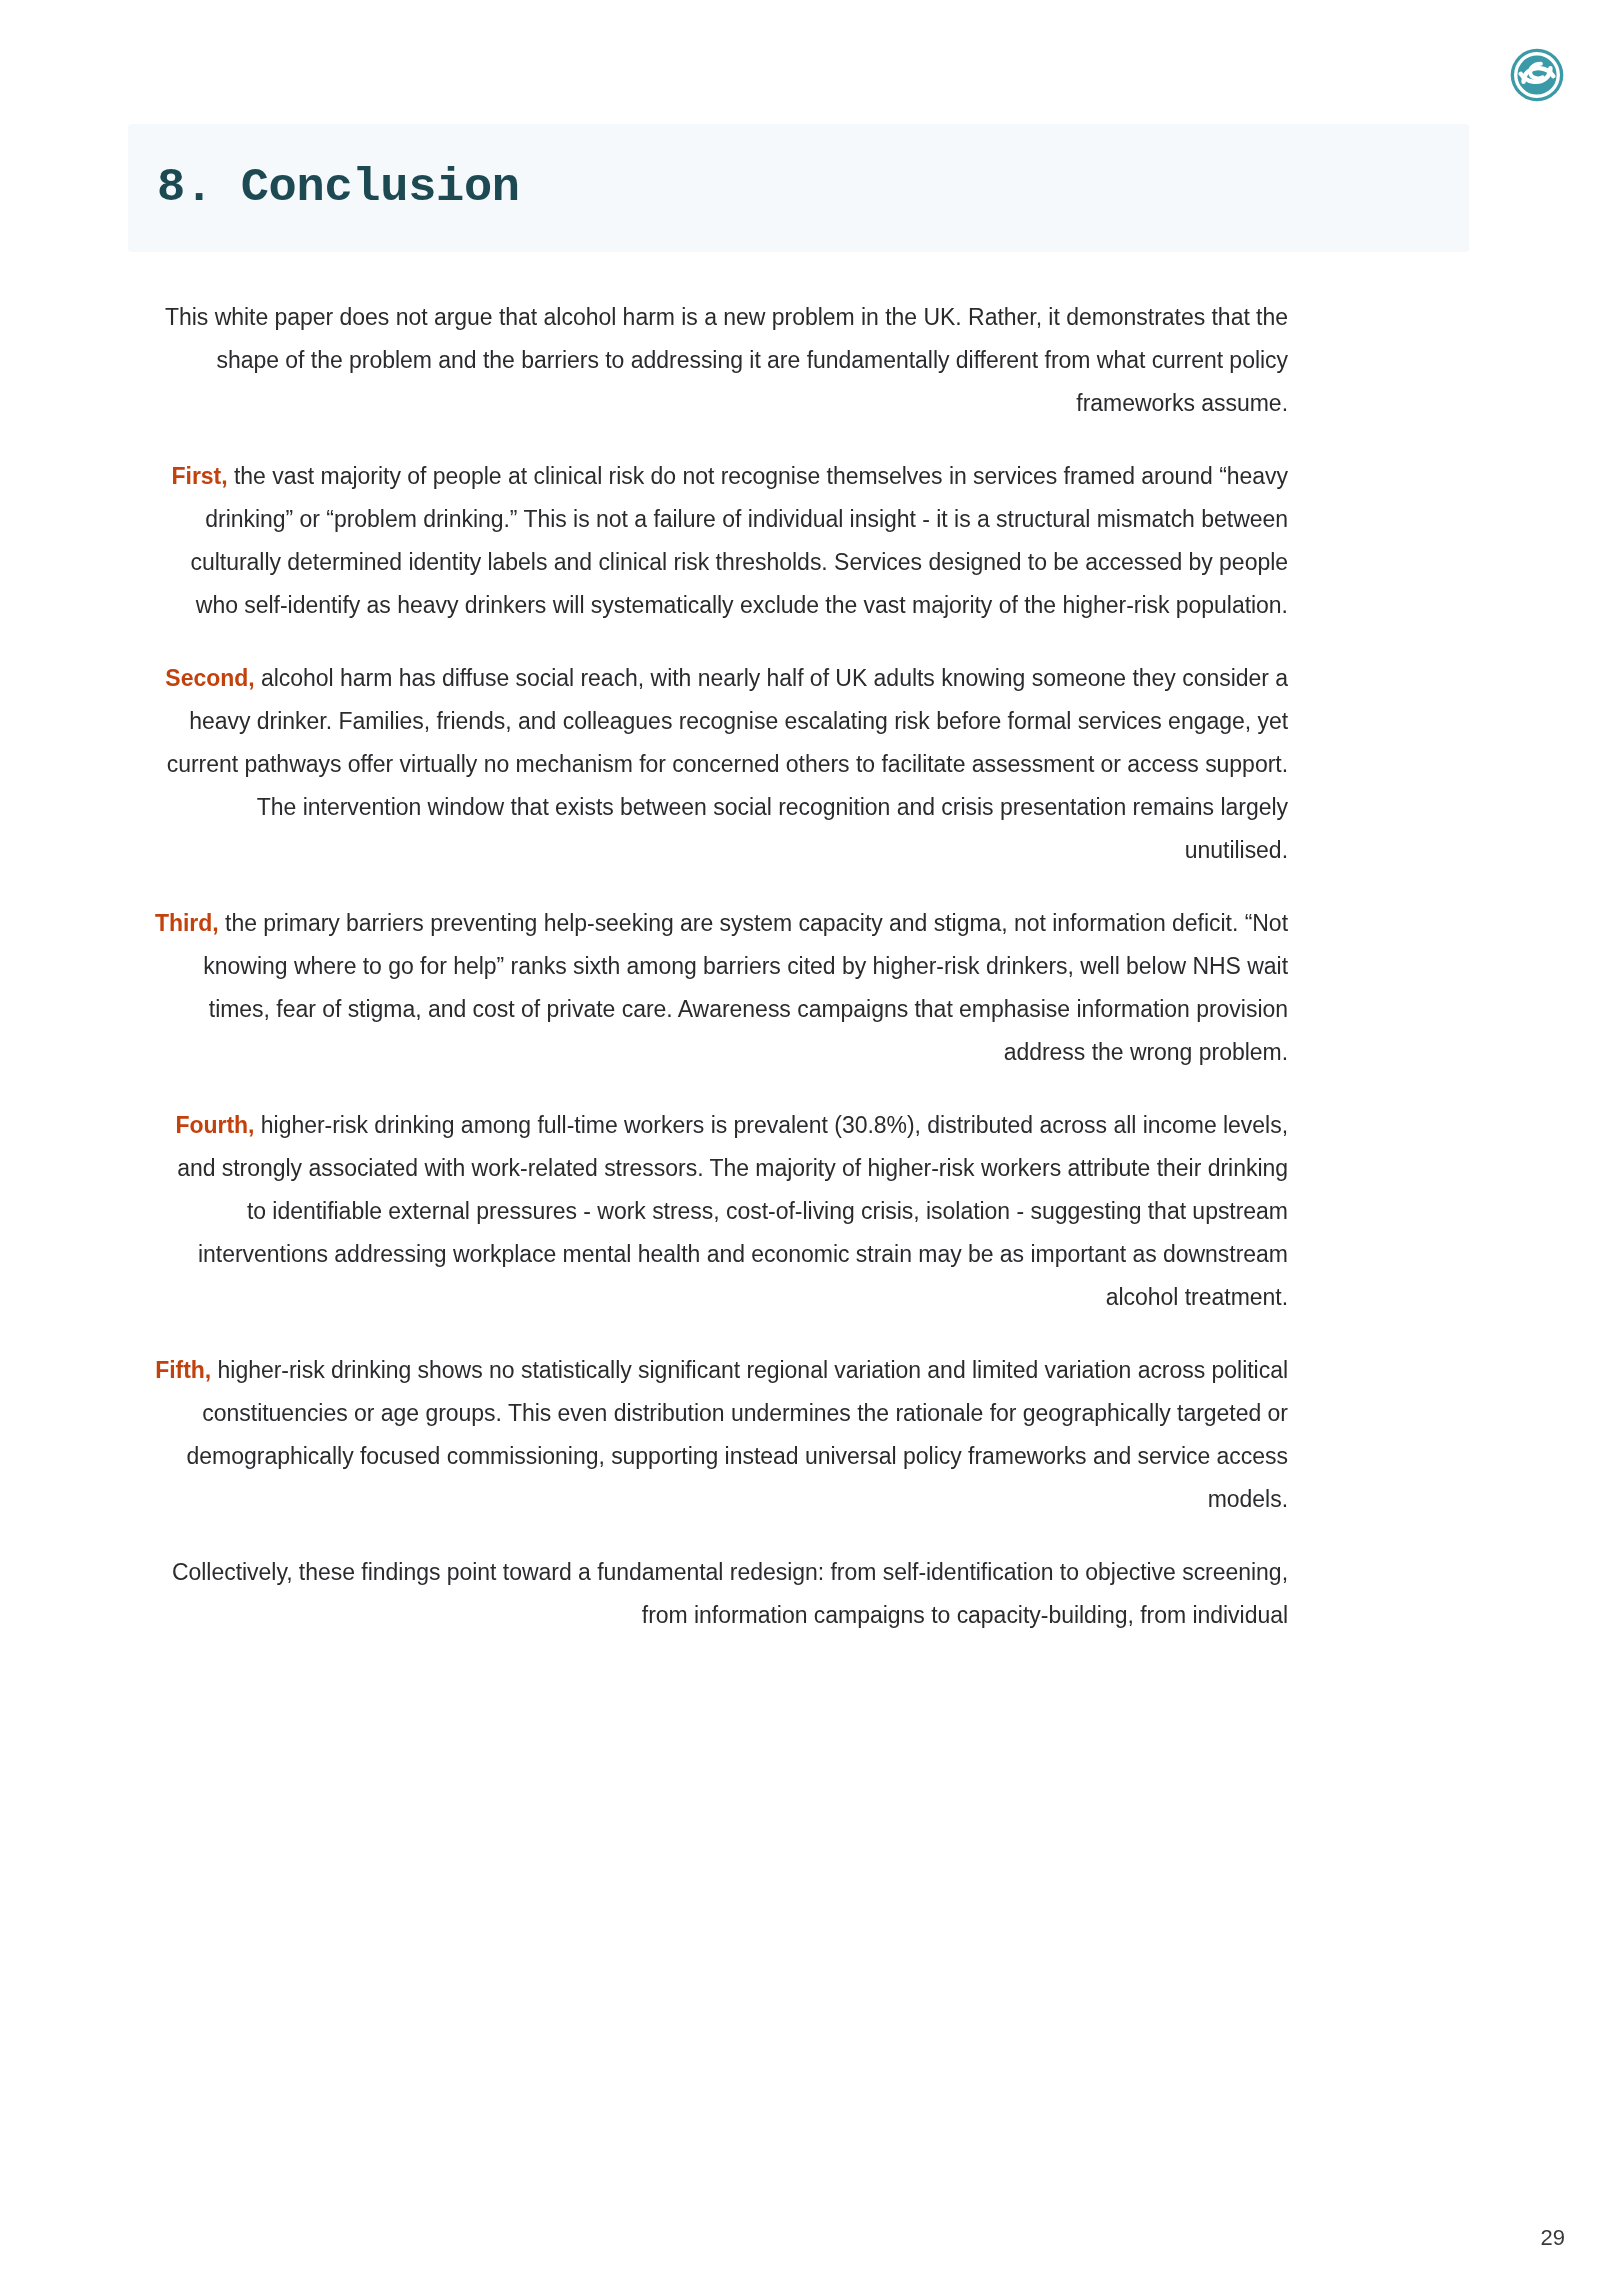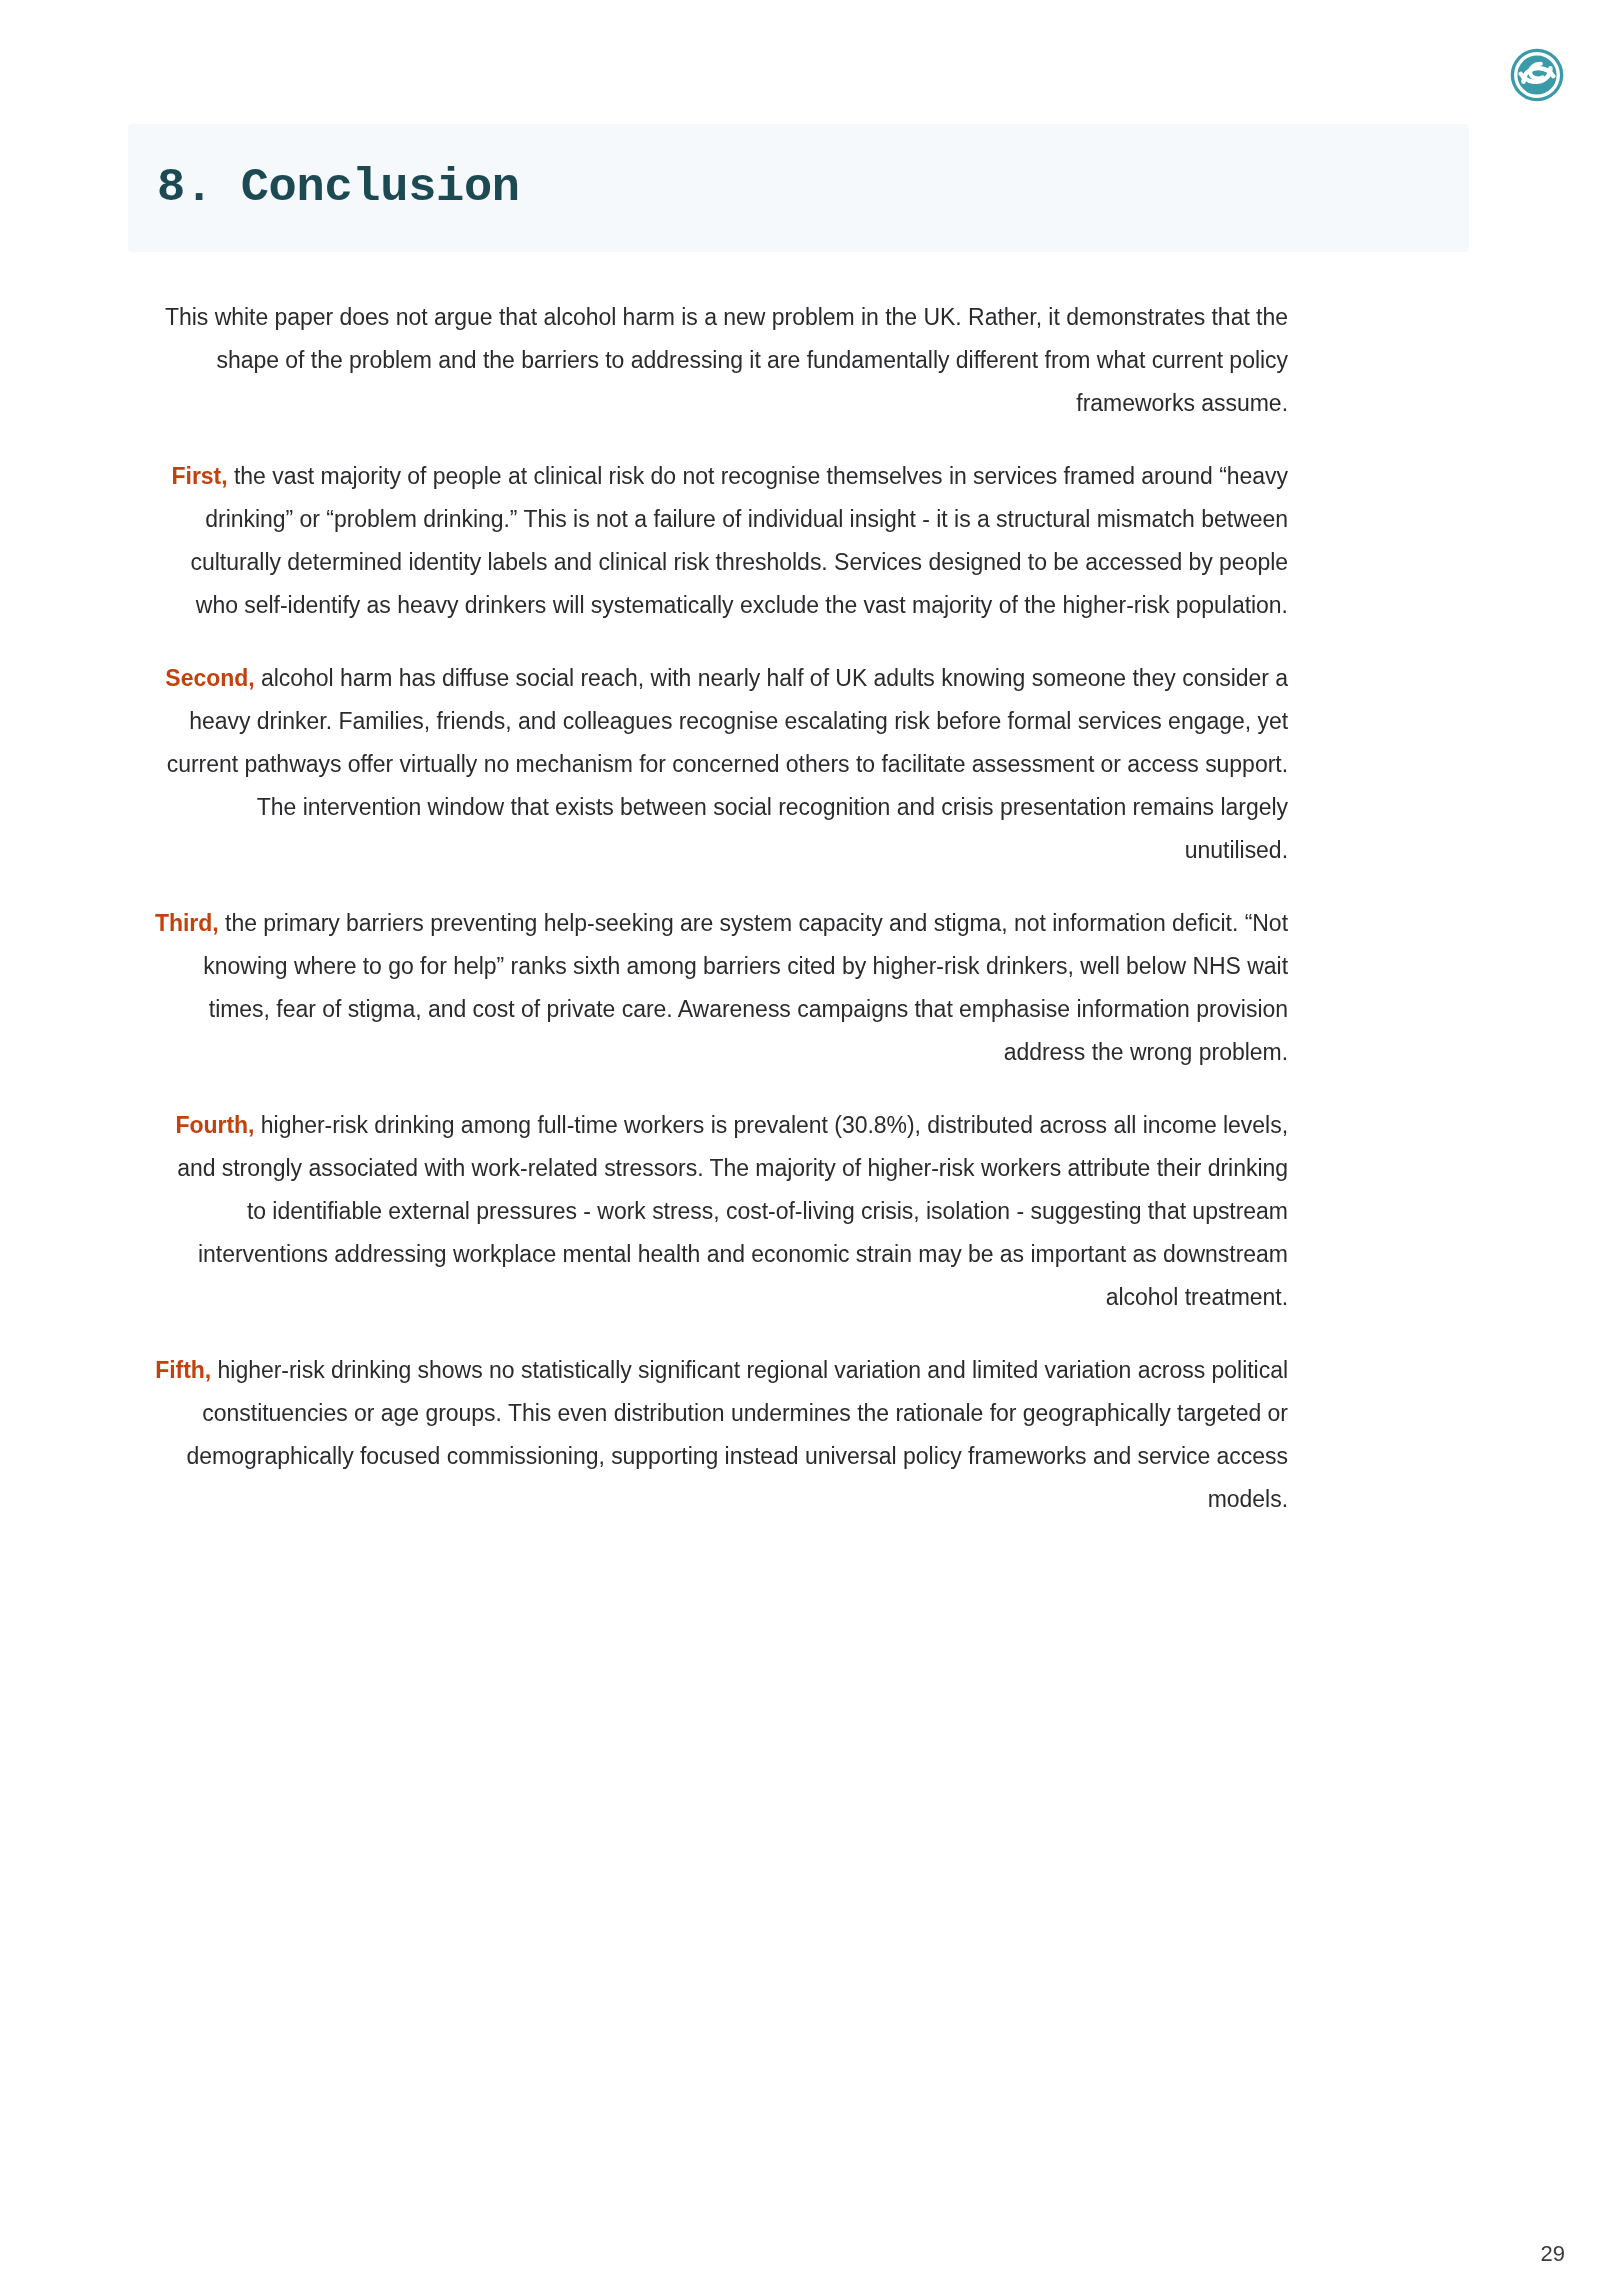--- a/index.html
+++ b/index.html
@@ -70,21 +70,21 @@
   .para:last-child { margin-bottom: 0; }
   .para .lead {
     font-weight: 700;
     color: #c2410c;
   }
 
   
   .page-number {
     position: absolute;
     right: 58px;
-    bottom: 28px;
+    bottom: 44px;
     font-size: 22px;
     color: #3a3a3d;
     font-family: "Liberation Sans", sans-serif;
   }
 </style>
 </head>
 <body>
 
 <div class="page">
 
@@ -114,18 +114,21 @@
     </p>
     <p class="para">
       <span class="lead">Third,</span><span> the primary barriers preventing help-seeking are system capacity and stigma, not information deficit. “Not knowing where to go for help” ranks sixth among barriers cited by higher-risk drinkers, well below NHS wait times, fear of stigma, and cost of private care. Awareness campaigns that emphasise information provision address the wrong problem.</span>
     </p>
     <p class="para">
       <span class="lead">Fourth,</span><span> higher-risk drinking among full-time workers is prevalent (30.8%), distributed across all income levels, and strongly associated with work-related stressors. The majority of higher-risk workers attribute their drinking to identifiable external pressures - work stress, cost-of-living crisis, isolation - suggesting that upstream interventions addressing workplace mental health and economic strain may be as important as downstream alcohol treatment.</span>
     </p>
     <p class="para">
       <span class="lead">Fifth,</span><span> higher-risk drinking shows no statistically significant regional variation and limited variation across political constituencies or age groups. This even distribution undermines the rationale for geographically targeted or demographically focused commissioning, supporting instead universal policy frameworks and service access models.</span>
     </p>
+    <p class="para">
+      <span class="lead"></span><span>Collectively, these findings point toward a fundamental redesign: from self-identification to objective screening, from information campaigns to capacity-building, from individual</span>
+    </p>
   </div>
 
   <div class="page-number">29</div>
 
 </div>
 
 
 </body></html>

